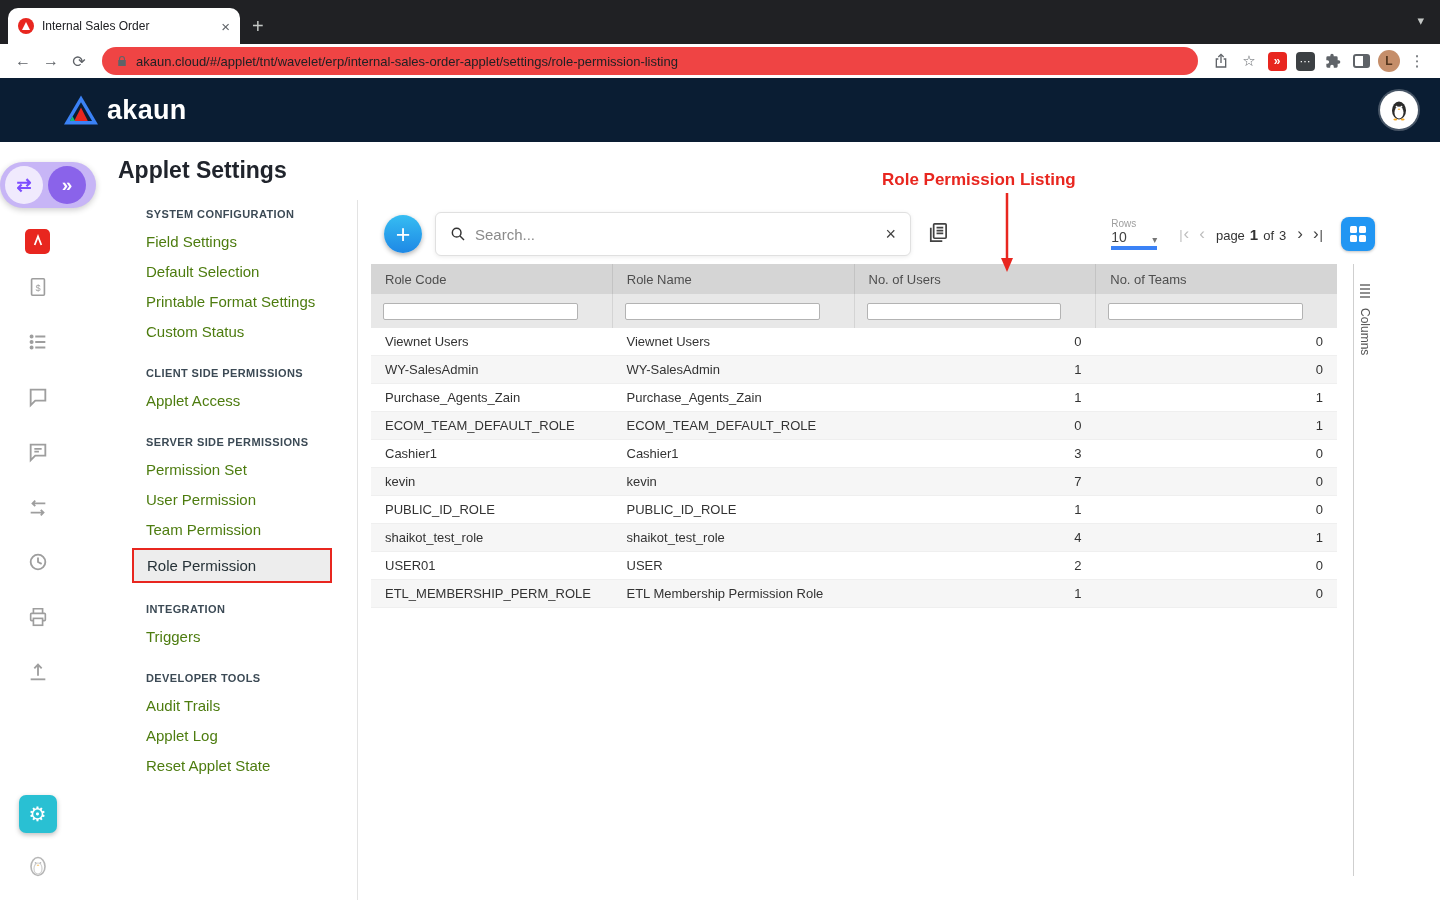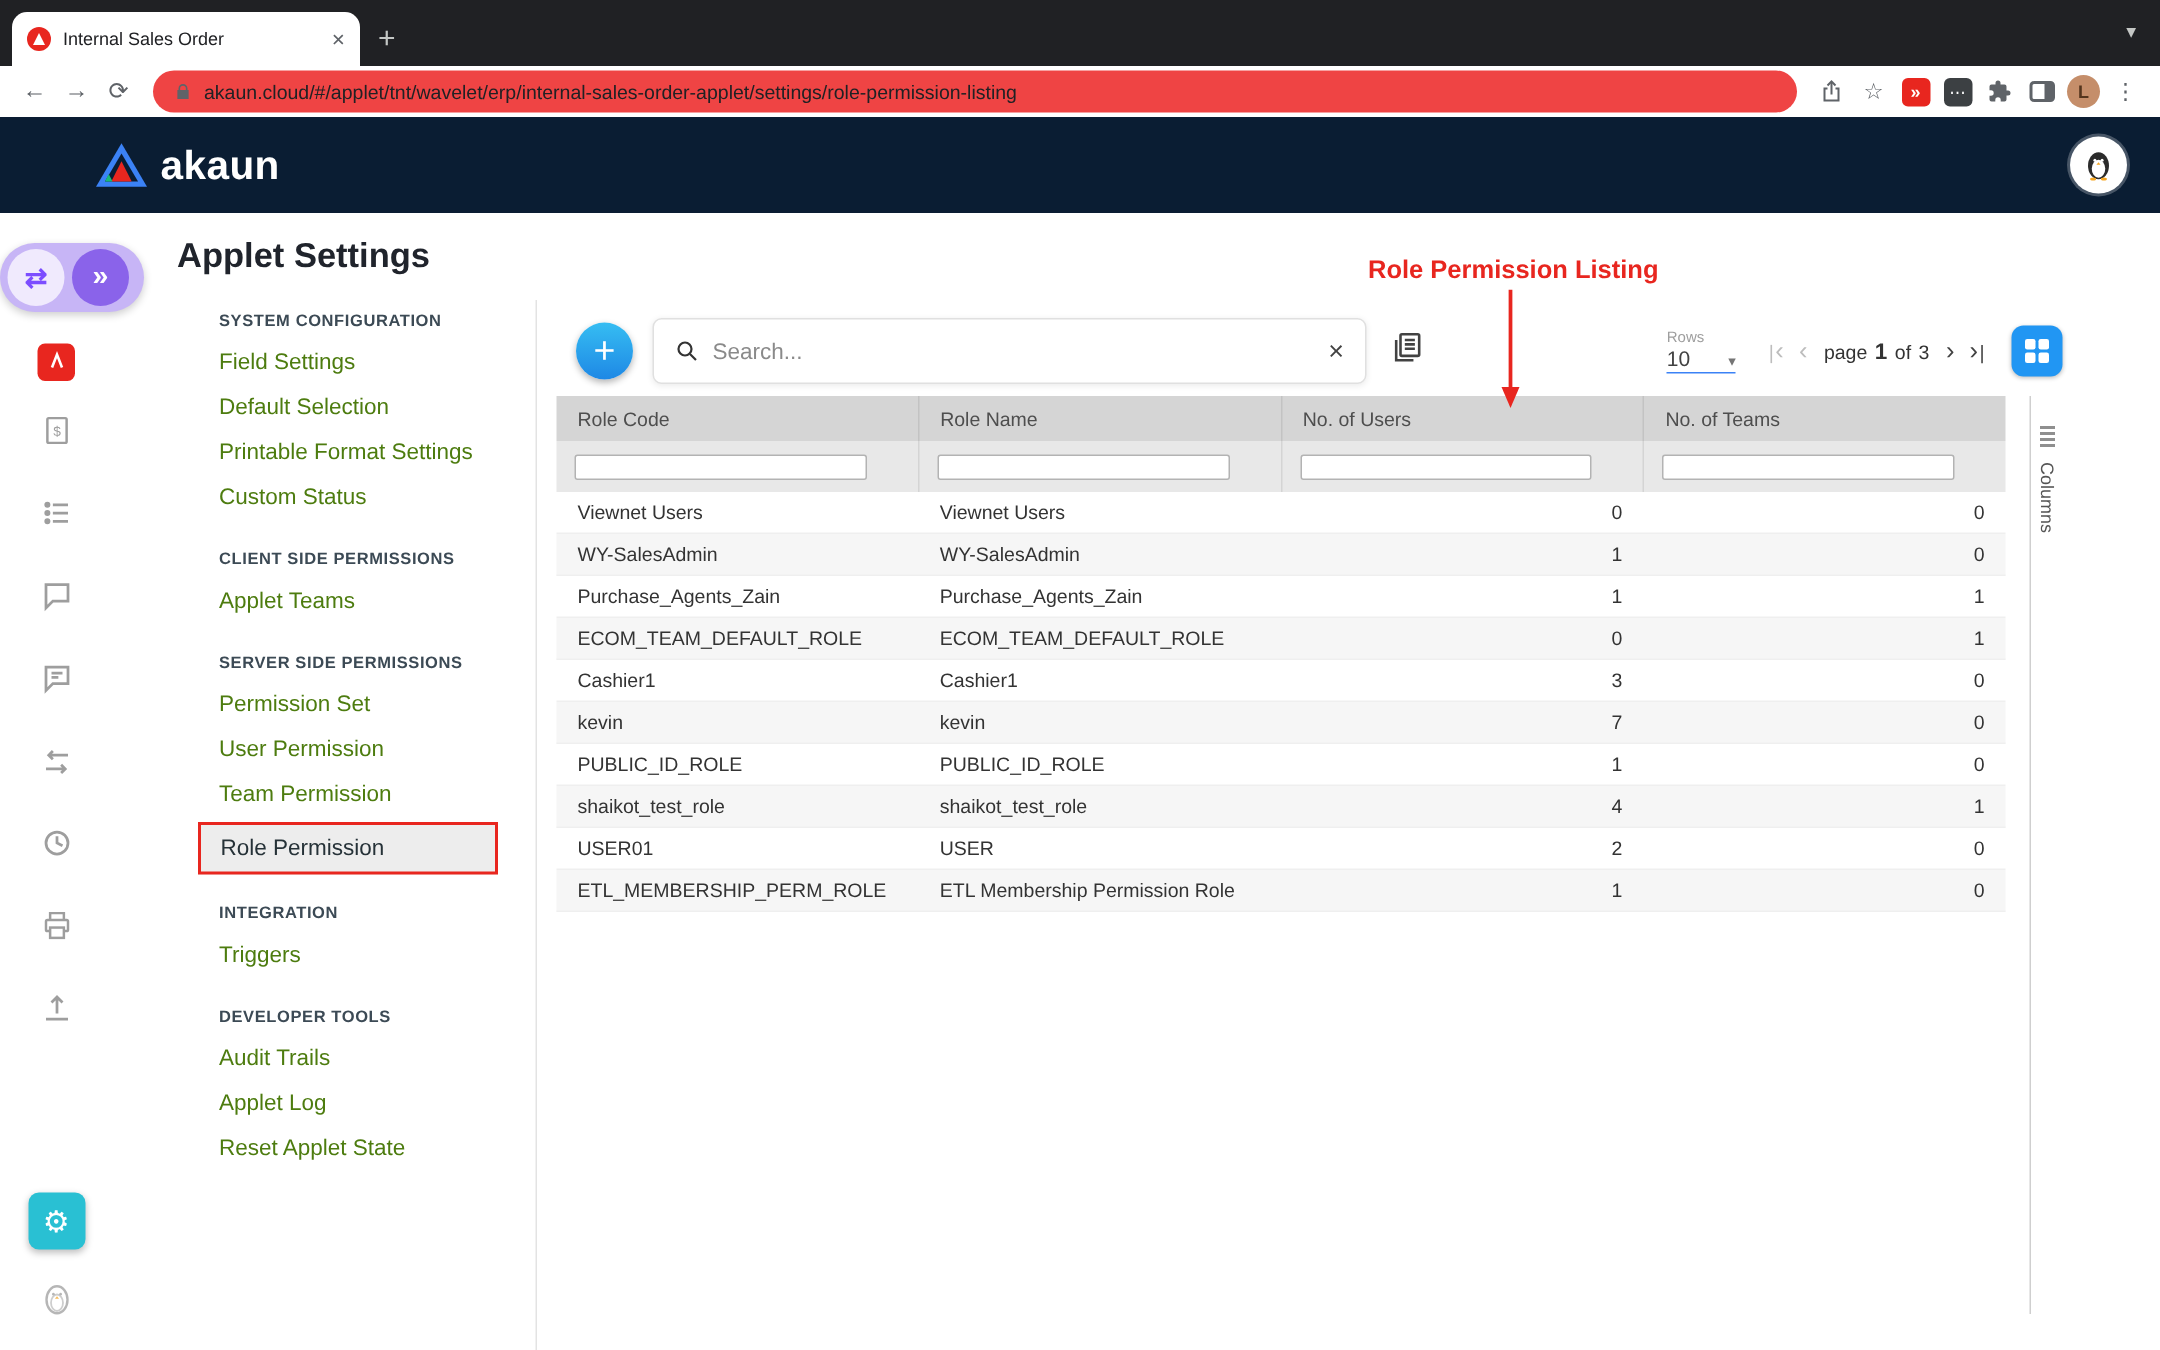--- a/index.html
+++ b/index.html
@@ -77,21 +77,21 @@
   .search-box { width:476px; height:44px; background:#fff; border:1px solid #e0e0e0; border-radius:6px; display:flex;
                 align-items:center; gap:9px; padding:0 14px; box-shadow:0 1px 4px rgba(0,0,0,.08); }
   .search-input { flex:1; border:none; outline:none; font-size:15px; color:#333; background:transparent; }
   .search-input::placeholder { color:#8a8a8a; }
   .clear-x { color:#424242; font-size:18px; }
   .copy-btn { margin-left:15px; }
 
   .toolbar-right { margin-left:auto; display:flex; align-items:center; }
   .rows-select { display:flex; flex-direction:column; margin-right:16px; cursor:pointer; }
   .rows-label { font-size:10px; color:#9e9e9e; }
-  .rows-value { width:46px; font-size:14px; color:#424242; border-bottom:1px solid #3b82f6; display:flex;
+  .rows-value { width:46px; font-size:14px; color:#424242; border-bottom:4px solid #3b82f6; display:flex;
                 justify-content:space-between; align-items:flex-end; padding-bottom:1px; }
   .rows-caret { font-size:10px; color:#757575; }
   .pg-btn { padding:0 5px; font-size:17px; color:#bdbdbd; display:flex; align-items:center; }
   .pg-btn.enabled { color:#424242; }
   .pg-bar { font-size:13px; margin:0 1px; }
   .page-ind { display:flex; align-items:baseline; gap:5px; margin:0 6px; font-size:13px; color:#333; }
   .pg-current { font-weight:bold; font-size:15px; }
   .grid-btn { width:34px; height:34px; border-radius:8px; background:#2196f3; display:flex; align-items:center;
               justify-content:center; margin-left:12px; box-shadow:0 1px 3px rgba(0,0,0,.25); }
   .grid-ic { display:grid; grid-template-columns:7px 7px; grid-template-rows:7px 7px; gap:2px; }
@@ -113,21 +113,21 @@
   .td { flex:1; padding:0 14px; white-space:nowrap; overflow:hidden; }
   .td.num { text-align:right; }
 
   .columns-rail { width:22px; height:612px; border-left:1px solid #cfcfcf; display:flex; flex-direction:column;
                   align-items:center; padding-top:20px; cursor:pointer; flex:0 0 auto; }
   .rail-grip { width:10px; height:2px; background:#8f8f8f; box-shadow:0 4px 0 #8f8f8f, 0 8px 0 #8f8f8f, 0 12px 0 #8f8f8f;
                margin-bottom:22px; }
   .columns-text { writing-mode:vertical-rl; font-size:12px; color:#555; }
 
   
-  .annotation-label { position:absolute; left:912px; top:170px; color:#e8261f; font-size:17px; font-weight:bold; z-index:9; }
+  .annotation-label { position:absolute; left:882px; top:170px; color:#e8261f; font-size:17px; font-weight:bold; z-index:9; }
   .annotation-arrow { position:absolute; left:999px; top:193px; z-index:9; }
 </style>
 </head>
 <body>
 
 <div class="screen">
 
   <div class="tabstrip">
     <div class="tab">
       <span class="favicon"></span>
@@ -290,21 +290,21 @@
         <nav class="settings-nav">
           <div class="nav-section">
             <div class="nav-section-label">SYSTEM CONFIGURATION</div>
             <div class="nav-item">Field Settings</div>
             <div class="nav-item">Default Selection</div>
             <div class="nav-item">Printable Format Settings</div>
             <div class="nav-item">Custom Status</div>
           </div>
           <div class="nav-section">
             <div class="nav-section-label">CLIENT SIDE PERMISSIONS</div>
-            <div class="nav-item">Applet Teams</div>
+            <div class="nav-item">Applet Access</div>
           </div>
           <div class="nav-section">
             <div class="nav-section-label">SERVER SIDE PERMISSIONS</div>
             <div class="nav-item">Permission Set</div>
             <div class="nav-item">User Permission</div>
             <div class="nav-item">Team Permission</div>
             <div class="nav-item active">Role Permission</div>
           </div>
           <div class="nav-section">
             <div class="nav-section-label">INTEGRATION</div>

